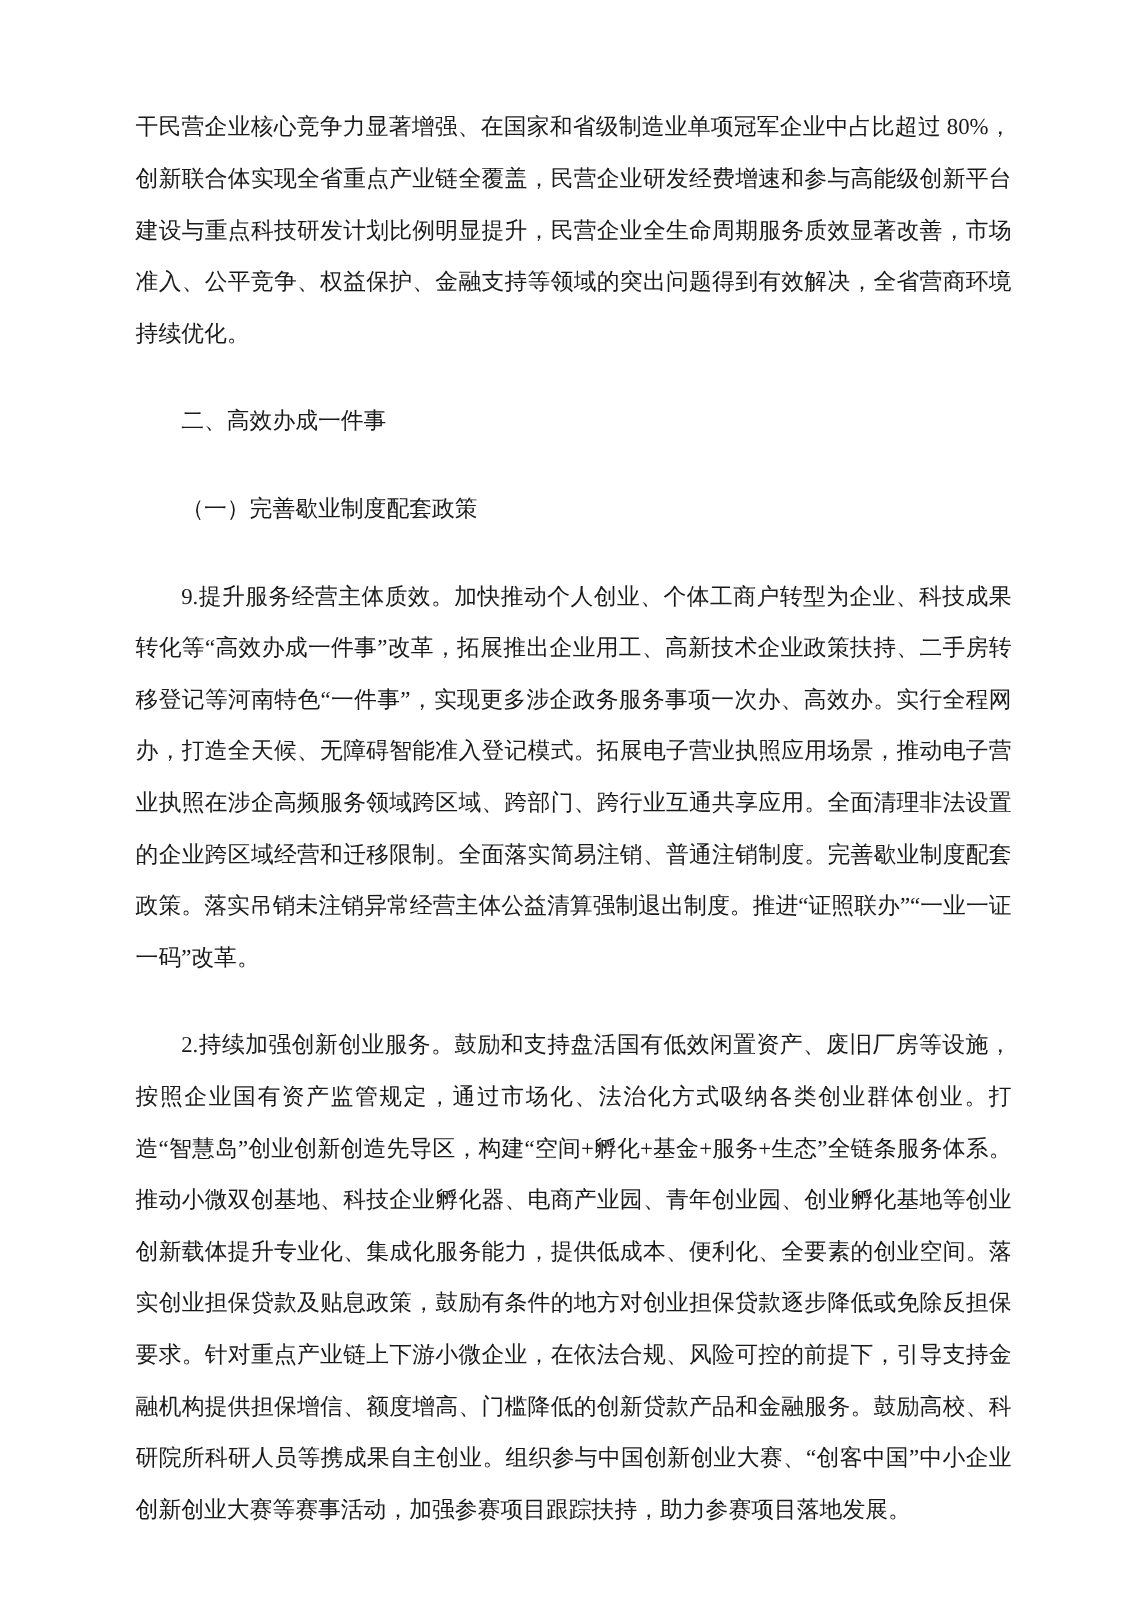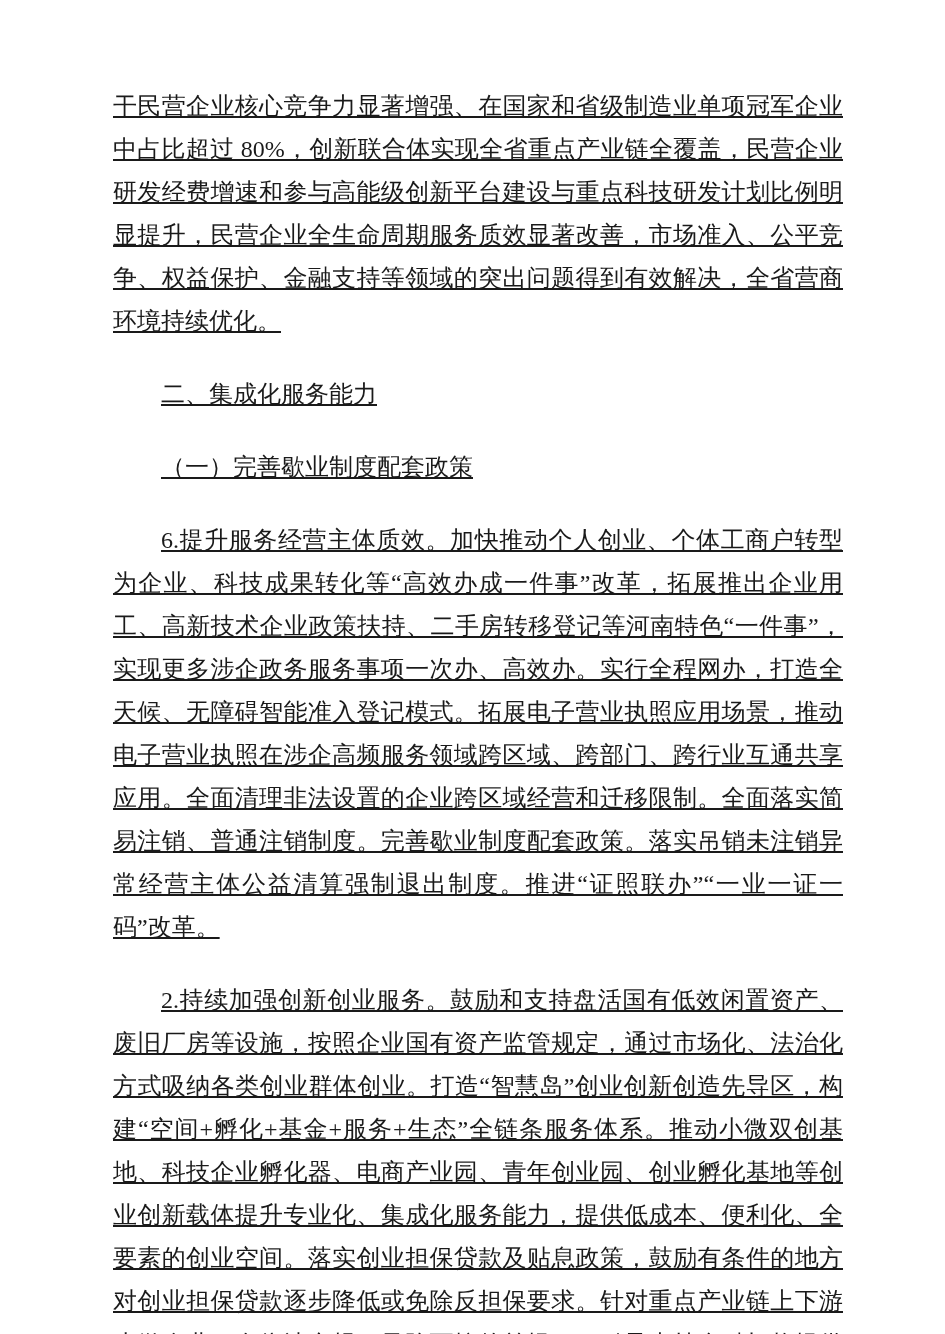--- a/index.html
+++ b/index.html
@@ -17,52 +17,51 @@
     height: 1334px;
     background: #ffffff;
     box-sizing: border-box;
   }
   .content {
     box-sizing: border-box;
     padding: 85px 90px 0 113px;
   }
   .body-para, .doc-heading {
     font-family: "Liberation Serif", "DejaVu Serif", serif;
-    font-size: 24px;
+    font-size: 19px;
     line-height: 43px;
     color: #1a1a1a;
     font-weight: normal;
     margin: 0 12px 30px 0;
     text-align: justify;
     text-justify: inter-ideograph;
     word-break: normal;
     letter-spacing: 0;
-    text-decoration: underline;
   }
   .doc-heading {
     text-align: left;
     text-indent: 2em;
   }
   .indent-first {
     text-indent: 2em;
   }
   .no-indent {
     text-indent: 0;
   }
 </style>
 </head>
 <body>
 
 <div class="page">
   <div class="content">
 
     <p class="body-para no-indent">干民营企业核心竞争力显著增强、在国家和省级制造业单项冠军企业中占比超过 80%，创新联合体实现全省重点产业链全覆盖，民营企业研发经费增速和参与高能级创新平台建设与重点科技研发计划比例明显提升，民营企业全生命周期服务质效显著改善，市场准入、公平竞争、权益保护、金融支持等领域的突出问题得到有效解决，全省营商环境持续优化。</p>
 
-    <h2 class="doc-heading">二、集成化服务能力</h2>
+    <h2 class="doc-heading">二、高效办成一件事</h2>
 
     <h3 class="doc-heading">（一）完善歇业制度配套政策</h3>
 
-    <p class="body-para indent-first">6.提升服务经营主体质效。加快推动个人创业、个体工商户转型为企业、科技成果转化等“高效办成一件事”改革，拓展推出企业用工、高新技术企业政策扶持、二手房转移登记等河南特色“一件事”，实现更多涉企政务服务事项一次办、高效办。实行全程网办，打造全天候、无障碍智能准入登记模式。拓展电子营业执照应用场景，推动电子营业执照在涉企高频服务领域跨区域、跨部门、跨行业互通共享应用。全面清理非法设置的企业跨区域经营和迁移限制。全面落实简易注销、普通注销制度。完善歇业制度配套政策。落实吊销未注销异常经营主体公益清算强制退出制度。推进“证照联办”“一业一证一码”改革。</p>
+    <p class="body-para indent-first">9.提升服务经营主体质效。加快推动个人创业、个体工商户转型为企业、科技成果转化等“高效办成一件事”改革，拓展推出企业用工、高新技术企业政策扶持、二手房转移登记等河南特色“一件事”，实现更多涉企政务服务事项一次办、高效办。实行全程网办，打造全天候、无障碍智能准入登记模式。拓展电子营业执照应用场景，推动电子营业执照在涉企高频服务领域跨区域、跨部门、跨行业互通共享应用。全面清理非法设置的企业跨区域经营和迁移限制。全面落实简易注销、普通注销制度。完善歇业制度配套政策。落实吊销未注销异常经营主体公益清算强制退出制度。推进“证照联办”“一业一证一码”改革。</p>
 
     <p class="body-para indent-first">2.持续加强创新创业服务。鼓励和支持盘活国有低效闲置资产、废旧厂房等设施，按照企业国有资产监管规定，通过市场化、法治化方式吸纳各类创业群体创业。打造“智慧岛”创业创新创造先导区，构建“空间+孵化+基金+服务+生态”全链条服务体系。推动小微双创基地、科技企业孵化器、电商产业园、青年创业园、创业孵化基地等创业创新载体提升专业化、集成化服务能力，提供低成本、便利化、全要素的创业空间。落实创业担保贷款及贴息政策，鼓励有条件的地方对创业担保贷款逐步降低或免除反担保要求。针对重点产业链上下游小微企业，在依法合规、风险可控的前提下，引导支持金融机构提供担保增信、额度增高、门槛降低的创新贷款产品和金融服务。鼓励高校、科研院所科研人员等携成果自主创业。组织参与中国创新创业大赛、“创客中国”中小企业创新创业大赛等赛事活动，加强参赛项目跟踪扶持，助力参赛项目落地发展。</p>
 
   </div>
 </div>
 
 </body></html>

